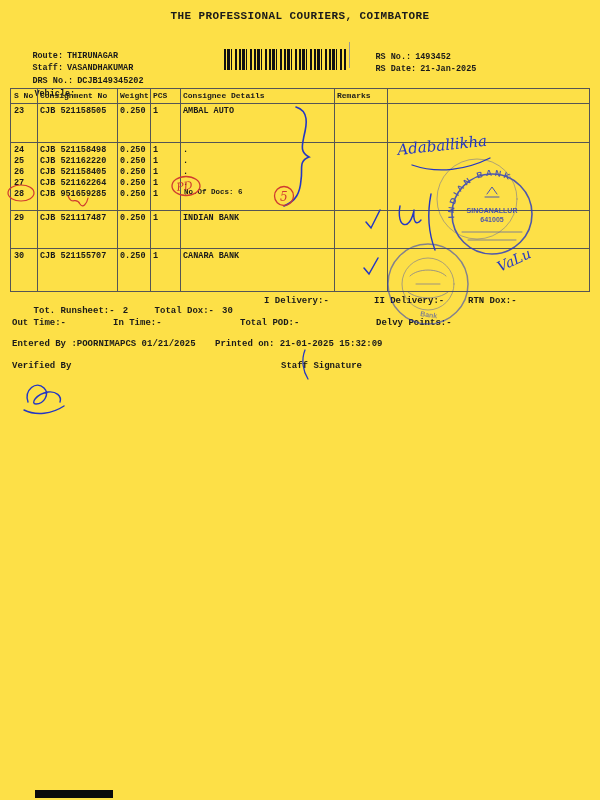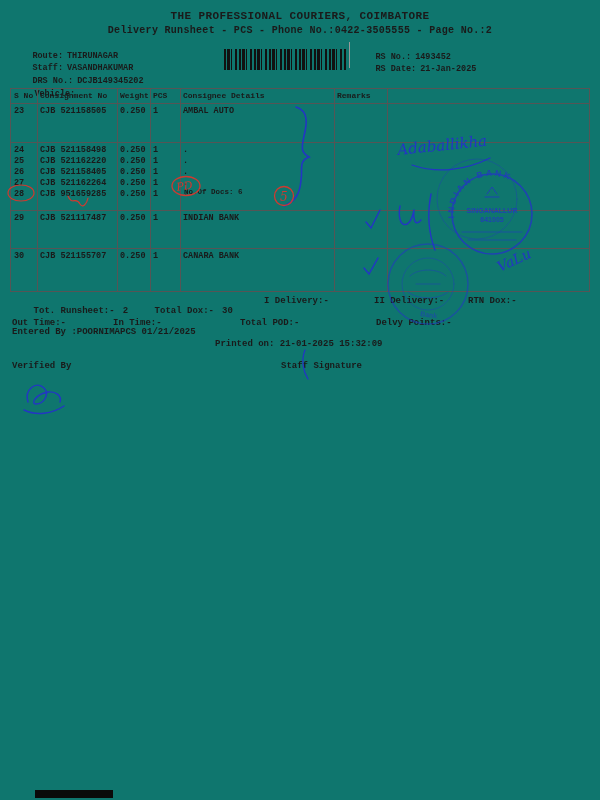--- a/index.html
+++ b/index.html
@@ -1,18 +1,18 @@
 <!DOCTYPE html>
 <html><head>
 <meta charset="utf-8">
 <style>
   * { margin:0; padding:0; box-sizing:border-box; }
   html,body { background:#ffffff; }
   .page {
-    position:relative; width:600px; height:800px; background:#0f766e;
+    position:relative; width:600px; height:800px; background:#fde047;
     font-family:"Liberation Mono","DejaVu Sans Mono",monospace;
     color:#1a1a1a; overflow:hidden;
   }
   .title   { position:absolute; top:10px; left:0; width:100%; text-align:center;
              font-size:11px; font-weight:bold; letter-spacing:.4px; }
   .subtitle{ position:absolute; top:25px; left:0; width:100%; text-align:center;
              font-size:10px; font-weight:bold; letter-spacing:.3px; }
   .meta { position:absolute; font-size:8.5px; font-weight:bold; white-space:pre; }
   .meta .val { margin-left:4px;margin-top:46px; }
   .barcode { position:absolute; left:224px; top:49px; width:122px; height:21px;
@@ -46,21 +46,20 @@
   .stampT{ font-family:"Liberation Sans","DejaVu Sans",sans-serif; }
 
   .scan-bar { position:absolute; left:35px; top:790px; width:78px; height:8px; background:#0a0a0a; }
 </style>
 </head>
 <body>
 
 <div class="page">
 
   <div class="title">THE PROFESSIONAL COURIERS, COIMBATORE</div>
-  <div class="subtitle">Delivery Runsheet - PCS - Phone No.:0422-3505555 - Page No.:2</div>
 
   <div class="meta" style="left:12px; top:41px;">
     <span>Route:</span><span class="val">THIRUNAGAR</span>
   </div>
   <div class="meta" style="left:12px; top:53px;">
     <span>Staff:</span><span class="val">VASANDHAKUMAR</span>
   </div>
   <div class="meta" style="left:12px; top:66px;">
     <span>DRS No.:</span><span class="val">DCJB149345202</span>
   </div>
@@ -191,21 +190,21 @@
   </div>
   <div class="t" style="left:264px; top:296px;">I Delivery:-</div>
   <div class="t" style="left:374px; top:296px;">II Delivery:-</div>
   <div class="t" style="left:468px; top:296px;">RTN Dox:-</div>
 
   <div class="t" style="left:12px;  top:318px;">Out Time:-</div>
   <div class="t" style="left:113px; top:318px;">In Time:-</div>
   <div class="t" style="left:240px; top:318px;">Total POD:-</div>
   <div class="t" style="left:352px; top:318px;padding-left:24px;">Delvy Points:-</div>
 
-  <div class="t" style="left:12px;  top:327px;">Entered By :POORNIMAPCS 01/21/2025</div>
+  <div class="t" style="left:12px;  top:339px;">Entered By :POORNIMAPCS 01/21/2025</div>
   <div class="t" style="left:215px; top:339px;">Printed on: 21-01-2025 15:32:09</div>
 
   <div class="t" style="left:12px;  top:361px;">Verified By</div>
   <div class="t" style="left:281px; top:361px;">Staff Signature</div>
 
   <svg class="annot" viewBox="0 0 600 800">
 
     <path class="inkB" stroke-width="1.6" d="M 296 107 C 309 111 307 124 304 136 C 302 146 300 152 309 157 C 298 161 303 170 301 180 C 300 193 296 201 284 206"></path>
 
     <text class="inkBt hand" x="398" y="155" font-size="15" transform="rotate(-6 398 155)">Adaballikha</text>

